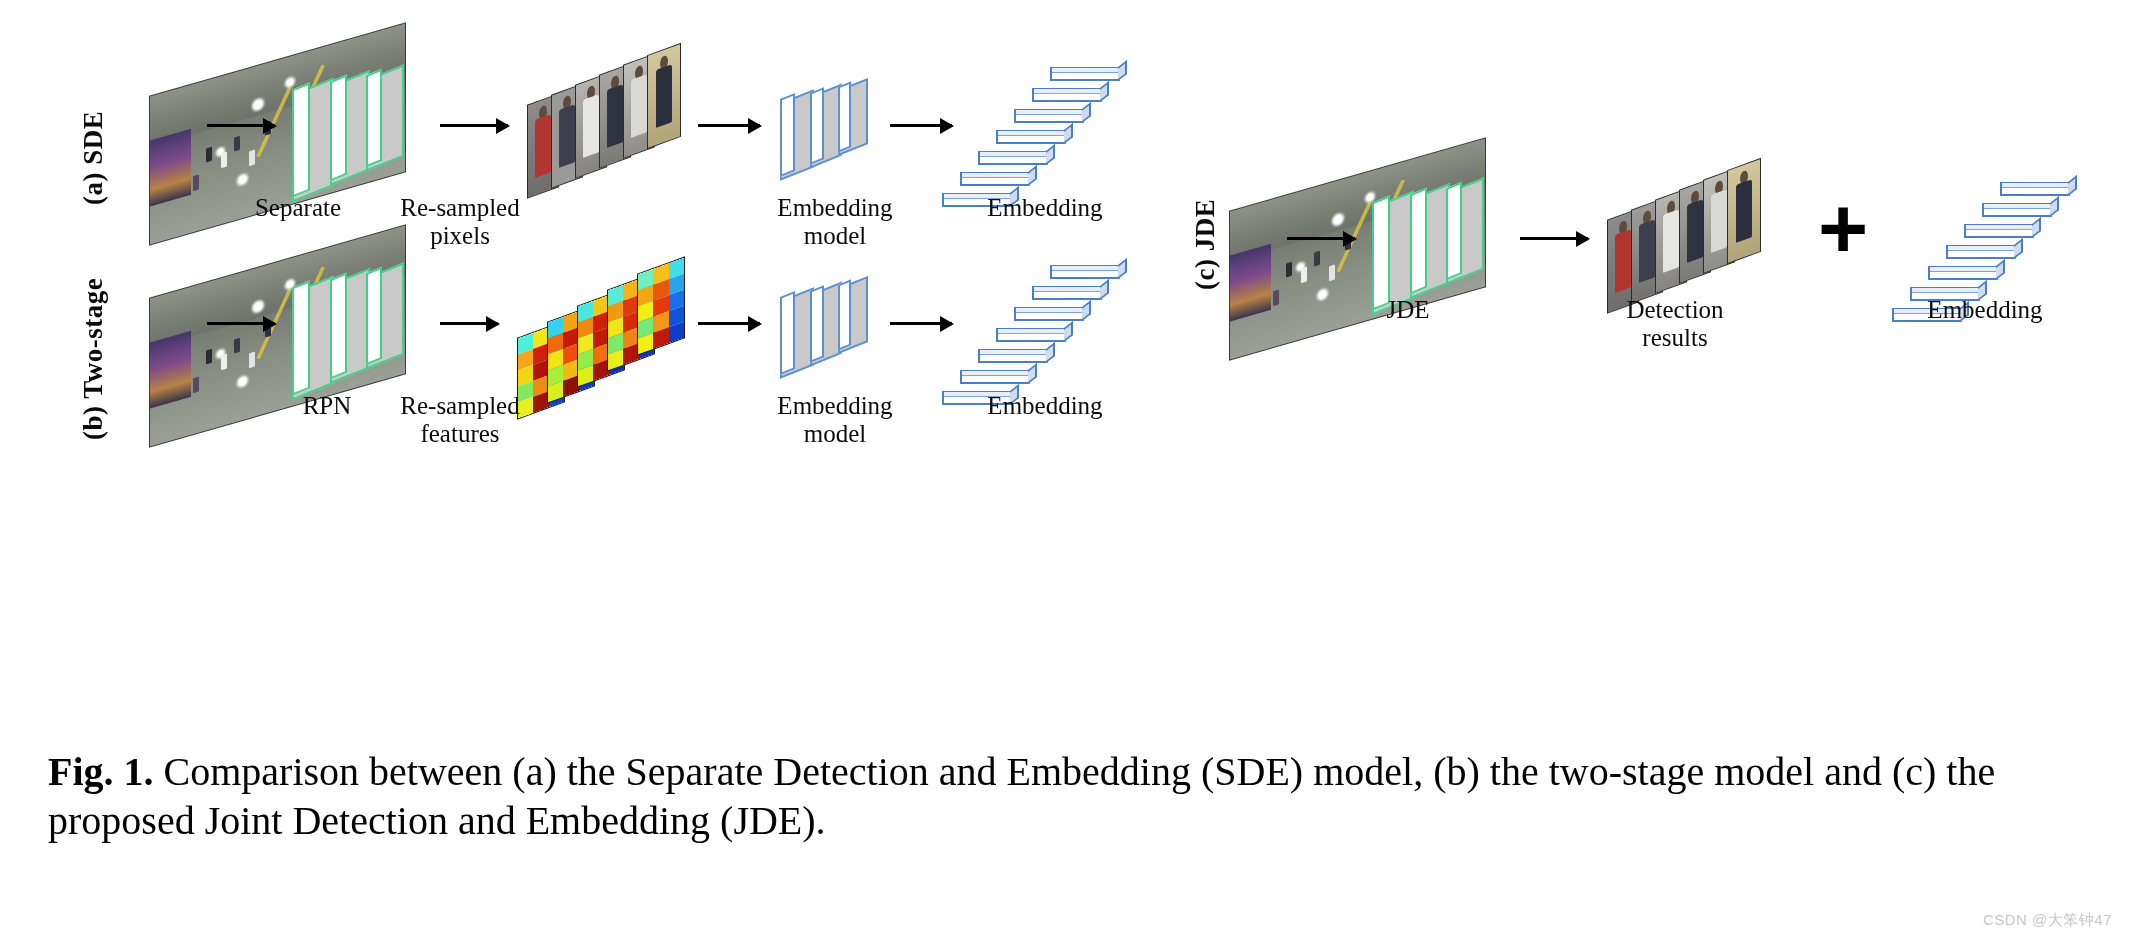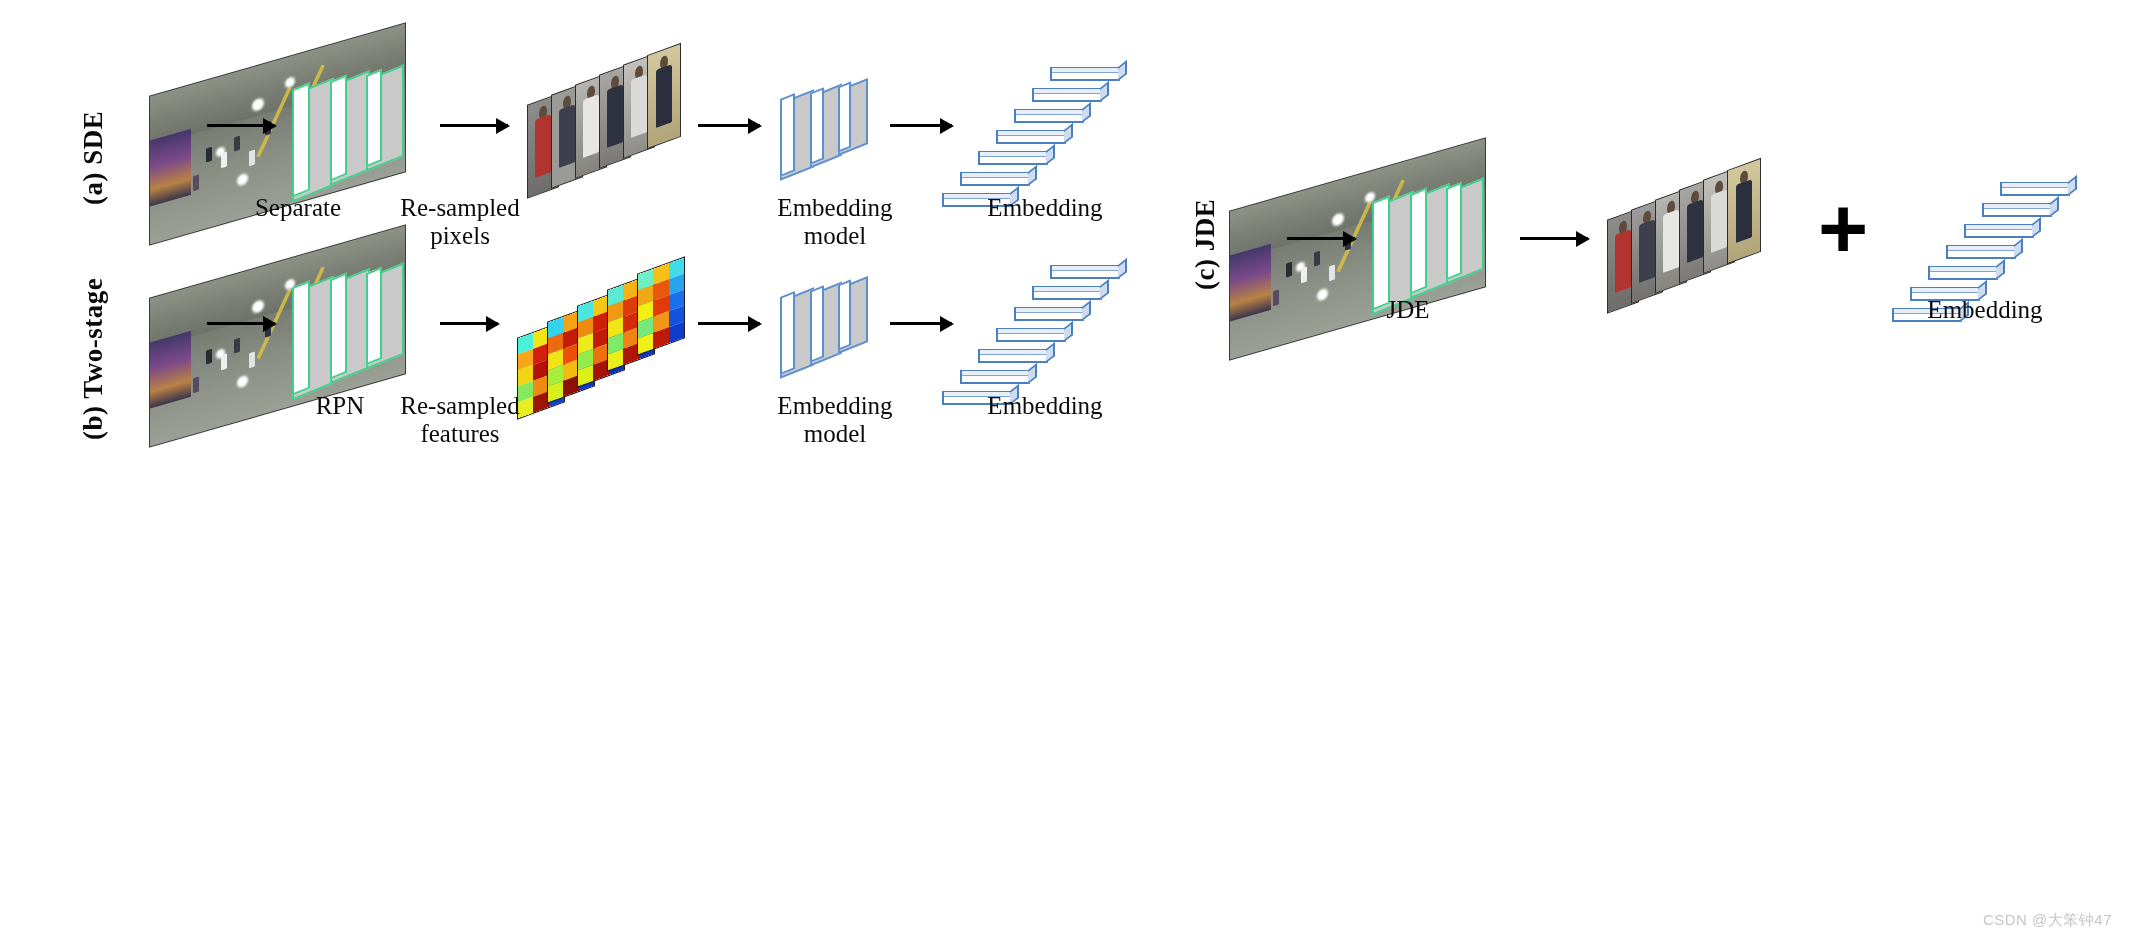--- a/index.html
+++ b/index.html
@@ -375,21 +375,21 @@
   <div class="arrow" style="left:207px; top:322px; width:68px;"></div>
 
   <div class="convnet" style="left:292px; top:250px; width:130px; height:140px;">
     <div class="slab" style="left:0px; top:34px; width:38px; height:104px;"></div>
     <div class="slab-face" style="left:0px; top:34px; width:14px; height:104px;"></div>
     <div class="slab" style="left:38px; top:26px; width:36px; height:96px;"></div>
     <div class="slab-face" style="left:38px; top:26px; width:13px; height:96px;"></div>
     <div class="slab" style="left:74px; top:20px; width:34px; height:88px;"></div>
     <div class="slab-face" style="left:74px; top:20px; width:12px; height:88px;"></div>
   </div>
-  <div class="mod-caption" style="left:295px; top:392px; width:90px;">RPN</div>
+  <div class="mod-caption" style="left:282px; top:392px; width:90px;">RPN</div>
 
   <div class="arrow" style="left:440px; top:322px; width:58px;"></div>
 
   <div class="heatstack" style="left:518px; top:262px; width:180px; height:135px;">
     <div class="heatmap" style="left:0px; top:68px; width:46px; height:80px; grid-template-columns:repeat(3,1fr); grid-template-rows:repeat(5,1fr);">
       <i style="background:#4cf0d8"></i>
         <i style="background:#f2e515"></i>
         <i style="background:#24c3f0"></i>
       <i style="background:#f7a51a"></i>
         <i style="background:#d11f0c"></i>
@@ -585,20 +585,22 @@
       <div class="pbg" style="background:linear-gradient(180deg,#c2c0bb,#8e8d88);"></div>
       <div class="head"></div>
         <div class="body" style="background:#d9d9d6;"></div>
     </div>
     <div class="patch" style="left:120px; top:2px; width:32px; height:92px;">
       <div class="pbg" style="background:linear-gradient(180deg,#d3c79e,#b1a478);"></div>
       <div class="head"></div>
         <div class="body" style="background:#2b2f3d;"></div>
     </div>
   </div>
+  <div class="mod-caption" style="left:1590px; top:296px; width:170px;">Detection
+results</div>
 
   <div class="plus" style="left:1818px; top:185px; font-size:86px;">+</div>
 
   <div class="embed-stack" style="left:1890px; top:170px; width:190px; height:130px;">
     <div class="ebar" style="left:110px; top:12px; width:70px; height:14px;">
         <div class="top"></div>
         <div class="side"></div>
       </div>
     <div class="ebar" style="left:92px; top:33px; width:70px; height:14px;">
         <div class="top"></div>
@@ -620,16 +622,19 @@
         <div class="top"></div>
         <div class="side"></div>
       </div>
     <div class="ebar" style="left:2px; top:138px; width:70px; height:14px;">
         <div class="top"></div>
         <div class="side"></div>
       </div>
   </div>
   <div class="mod-caption" style="left:1900px; top:296px; width:170px;">Embedding</div>
 
+  <div class="fig-caption">
+    <b>Fig. 1.</b><span> Comparison between (a) the Separate Detection and Embedding (SDE) model, (b) the two-stage model and (c) the proposed Joint Detection and Embedding (JDE).</span>
+  </div>
 
   <div class="watermark">CSDN @大笨钟47</div>
 
 </div>
 
 </body></html>

